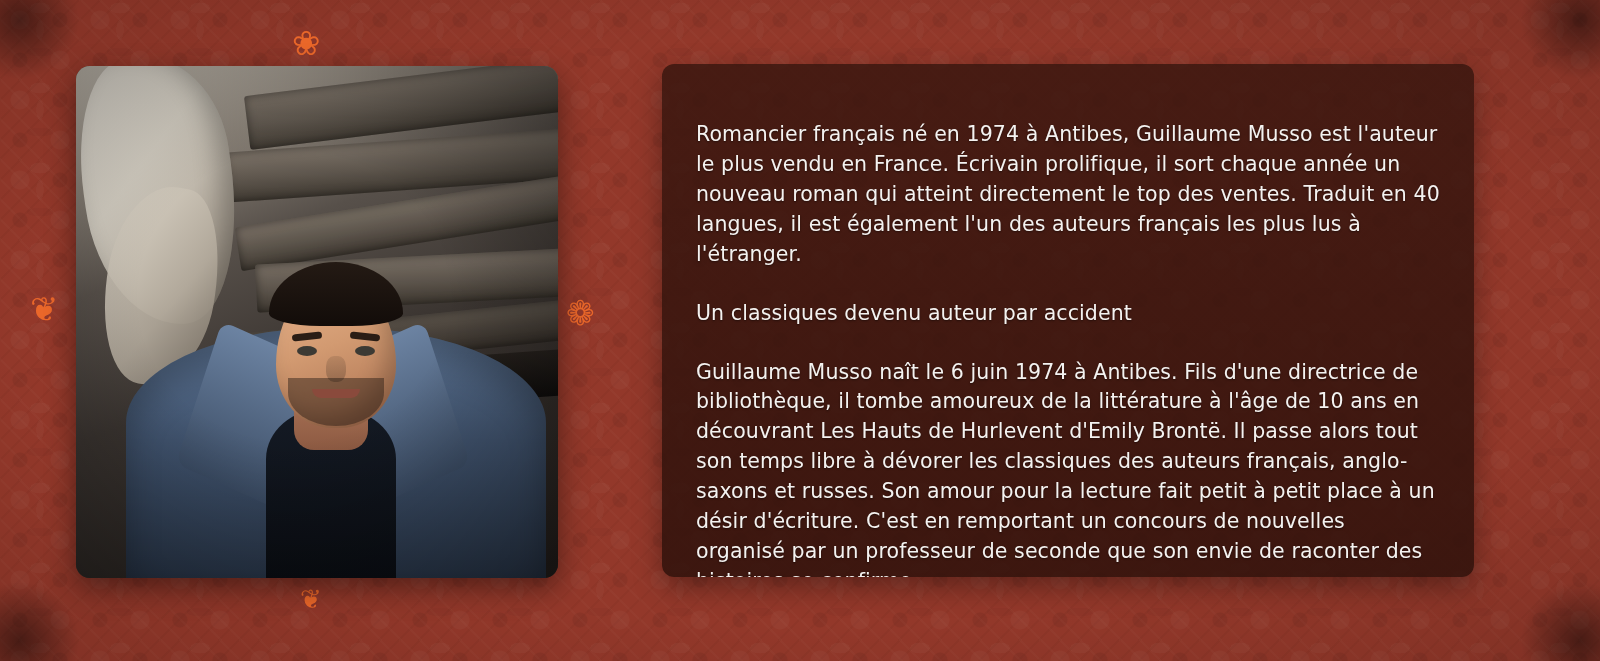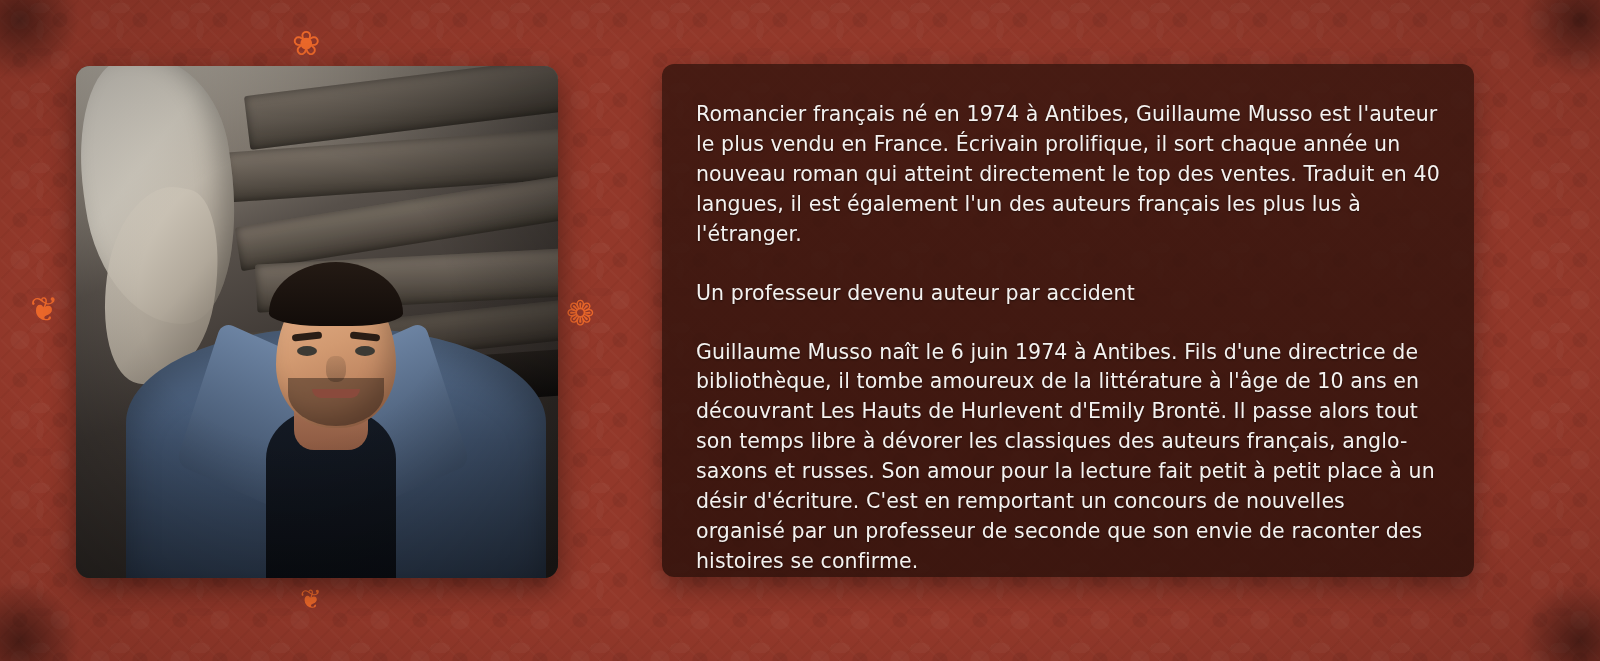--- a/index.html
+++ b/index.html
@@ -236,21 +236,21 @@
   
   #bio-panel {
     position: absolute;
     left: 662px;
     top: 64px;
     width: 812px;
     height: 513px;
     border-radius: 12px;
     background: linear-gradient(180deg, rgba(52,20,13,0.80) 0%, rgba(44,16,10,0.84) 100%);
     box-shadow: 0 10px 28px rgba(0,0,0,0.35);
-    padding: 36px 34px;
+    padding: 56px 34px;
     box-sizing: border-box;
     color: #f2f0ee;
     overflow: hidden;
   }
   #bio-panel p {
     margin: 0;
     font-size: 20.5px;
     line-height: 1.46;
     letter-spacing: 0.1px;
     color: #f4f2f0;
@@ -302,17 +302,17 @@
       <div class="eye-l"></div>
       <div class="eye-r"></div>
       <div class="nose"></div>
       <div class="mouth"></div>
     </div>
     <div class="photo-shade"></div>
   </div>
 
   <div id="bio-panel">
     <p>Romancier français né en 1974 à Antibes, Guillaume Musso est l'auteur le plus vendu en France. Écrivain prolifique, il sort chaque année un nouveau roman qui atteint directement le top des ventes. Traduit en 40 langues, il est également l'un des auteurs français les plus lus à l'étranger.</p>
-    <p>Un professeur devenu auteur par accident</p>
+    <p>Un classiques devenu auteur par accident</p>
     <p>Guillaume Musso naît le 6 juin 1974 à Antibes. Fils d'une directrice de bibliothèque, il tombe amoureux de la littérature à l'âge de 10 ans en découvrant Les Hauts de Hurlevent d'Emily Brontë. Il passe alors tout son temps libre à dévorer les classiques des auteurs français, anglo-saxons et russes. Son amour pour la lecture fait petit à petit place à un désir d'écriture. C'est en remportant un concours de nouvelles organisé par un professeur de seconde que son envie de raconter des histoires se confirme.</p>
   </div>
 
 </div>
 
 </body></html>

